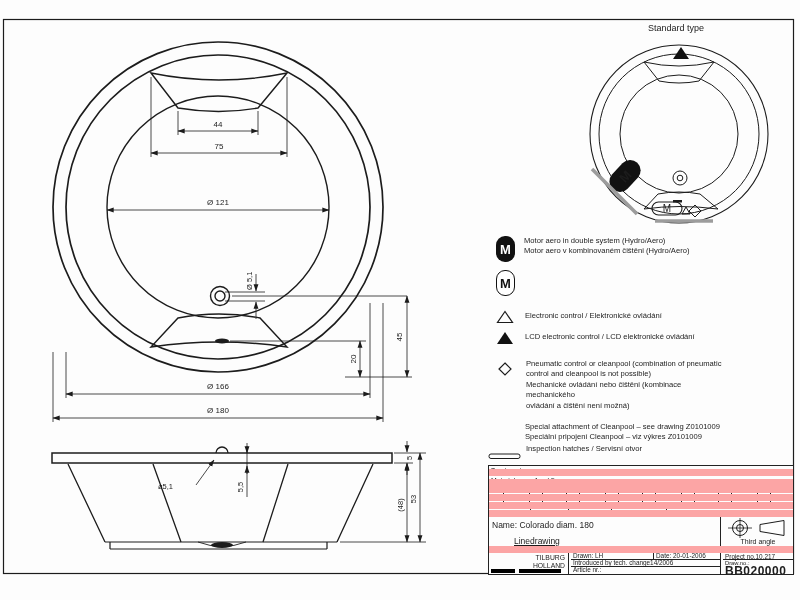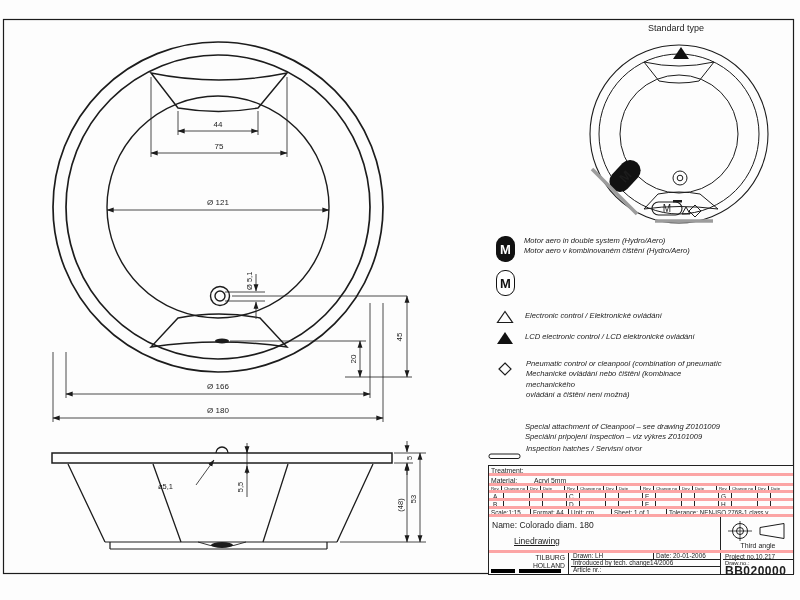--- a/index.html
+++ b/index.html
@@ -8,29 +8,29 @@
   #sheet { position:absolute; left:0; top:0; width:800px; height:600px; }
   svg text { font-family:"Liberation Sans", sans-serif; fill:#1c1c1c; }
   .ln { stroke:#1c1c1c; fill:none; }
   .dim { stroke:#1c1c1c; stroke-width:0.8; fill:none; }
   .gray { stroke:#9c9c9c; }
 
   
   #legend { position:absolute; left:488px; top:232px; width:302px; height:230px; }
   .lg-item { position:absolute; left:0; display:flex; align-items:flex-start; }
   .lg-icon-col { flex:0 0 auto; }
-  .lg-text { font-size:7.6px; line-height:10.4px; white-space:nowrap;font-style:italic; }
+  .lg-text { font-size:7.6px; line-height:10.4px; white-space:nowrap; }
   .pill { width:19px; height:26px; border-radius:9px; display:flex; align-items:center; justify-content:center;
           font-weight:bold; font-size:13px; }
   .pill.black { background:#111; color:#fff; }
   .pill.outline { background:#fff; color:#111; border:1.6px solid #111; }
 
   
   #titleblock { position:absolute; left:488px; top:465px; width:306px; height:110px; border:1px solid #222; background:#fdfdfd; font-size:7px; }
-  .tb-row { display:flex; border-bottom:3px solid #fca5a5; overflow:hidden; }
+  .tb-row { display:flex; border-bottom:7px solid #fca5a5; overflow:hidden; }
   .tb-row:last-child { border-bottom:none; }
   .cell { border-right:1px solid #222; overflow:hidden; white-space:nowrap; padding-left:2px; }
   .cell:last-child { border-right:none; }
   .rev-h { font-size:4.3px; line-height:6px; }
   .rev-letter { font-size:6.5px; line-height:7px; padding-left:2px; }
   .scale-row { font-size:6.3px; line-height:8px; }
   #name-row { height:36px; }
   #name-main { flex:1 1 auto; padding:3px 0 0 3px; font-size:8.5px; }
   #proj-cell { flex:0 0 72px; display:flex; flex-direction:column; align-items:center; justify-content:flex-end; padding-bottom:1px; }
   #proj-label { font-size:7px; }
@@ -159,21 +159,21 @@
 <div id="legend">
 
   <div class="lg-item" style="top:4px;">
     <div class="lg-icon-col" style="margin:0 9px 0 8px;">
       <div class="pill black">
             <span>M</span>
           </div>
     </div>
     <div class="lg-text">
       <div>Motor aero in double system (Hydro/Aero)</div>
-      <div>Motor aero v kombinovaném čištění (Hydro/Aero)</div>
+      <div>Motor aero v kombinovaném čištěni (Hydro/Aero)</div>
     </div>
   </div>
 
   <div class="lg-item" style="top:31px;">
     <div class="lg-icon-col" style="margin:7px 9px 0 8px;">
       <div class="pill outline">
             <span>M</span>
           </div>
     </div>
   </div>
@@ -197,31 +197,32 @@
   </div>
 
   <div class="lg-item" style="top:127px;">
     <div class="lg-icon-col" style="margin:3px 14px 0 10px;">
       <svg width="14" height="14">
             <path d="M7,1 L13,7 L7,13 L1,7 Z" fill="none" stroke="#1c1c1c" stroke-width="1.2"></path>
           </svg>
     </div>
     <div class="lg-text">
       <div>Pneumatic control or cleanpool (combination of pneumatic</div>
+      <div>control and cleanpool is not possible)</div>
       <div>Mechanické ovládání nebo čištěni (kombinace</div>
       <div>mechanického</div>
       <div>ovládání a čištění není možná)</div>
     </div>
   </div>
 
   <div class="lg-item" style="top:190px;">
     <div class="lg-icon-col" style="width:37px;"></div>
     <div class="lg-text">
       <div>Special attachment of Cleanpool – see drawing Z0101009</div>
-      <div>Speciální pripojení Inspection – viz výkres Z0101009</div>
+      <div>Speciální pripojení Cleanpool – viz výkres Z0101009</div>
     </div>
   </div>
 
   <div class="lg-item" style="top:212px;">
     <div class="lg-icon-col" style="margin:2px 4px 0 0;">
       <svg width="34" height="7">
             <rect x="1" y="1" width="31" height="4.5" rx="2" fill="none" stroke="#1c1c1c" stroke-width="1"></rect>
           </svg>
     </div>
     <div class="lg-text">Inspection hatches / Servisní otvor</div>

